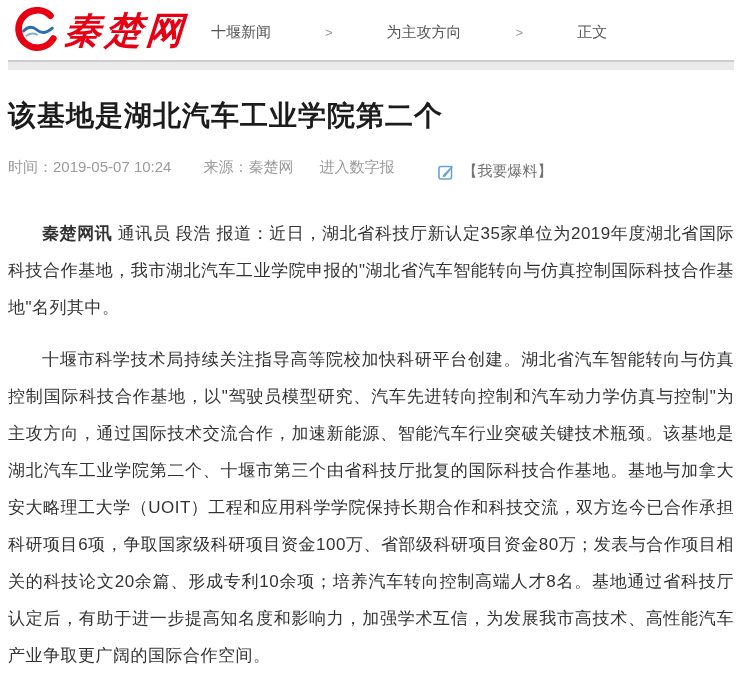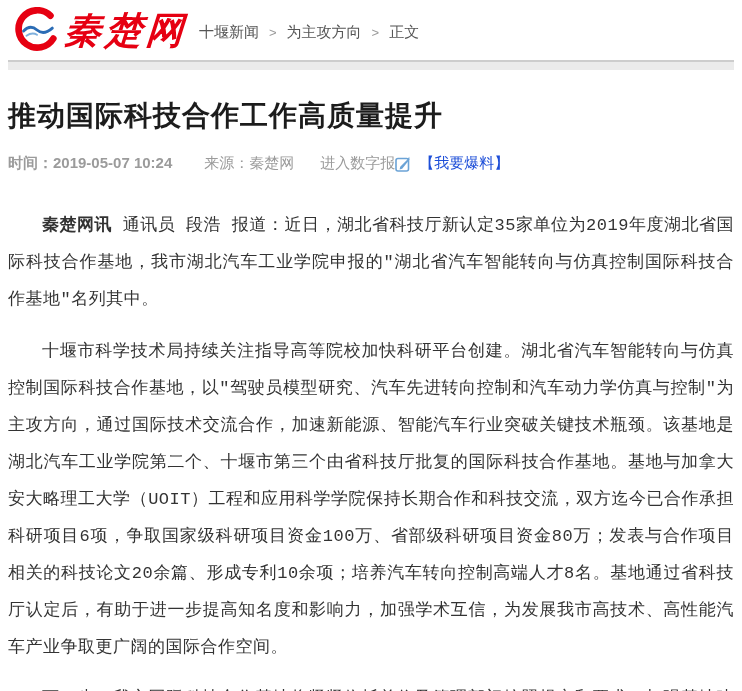--- a/index.html
+++ b/index.html
@@ -31,24 +31,25 @@
     font-weight: bold;
     font-style: italic;
     letter-spacing: 4px;
     margin-left: 4px;
     line-height: 1;
     transform: skewX(-4deg);
   }
   .breadcrumb {
     display: flex;
     align-items: center;
-    margin-left: 12px;
+    margin-left: 24px;
     margin-top: 4px;
     font-size: 15px;
     color: #555;
+    gap: 44px;
   }
   .breadcrumb .crumb { cursor: pointer; }
   .breadcrumb .sep {
     color: #9a9a9a;
     margin: 0 10px;
     font-size: 13px;
   }
 
   
   .divider-bar {
@@ -69,43 +70,43 @@
     line-height: 1.3;
   }
   .meta-row {
     margin-top: 20px;
     display: flex;
     align-items: center;
     font-size: 15px;
     color: #9b9b9b;
   }
   .meta-item { white-space: nowrap; }
-  .meta-time { margin-right: 32px; font-weight: bold; }
+  .meta-time { margin-right: 32px; }
   .meta-source { margin-right: 26px; text-align: center; }
-  .meta-digital { cursor: pointer; }
+  .meta-digital { margin-right: 44px; cursor: pointer; }
   .report-link {
     display: flex;
     align-items: center;
-    color: #1d4ed8;
+    color: #737373;
     cursor: pointer;
+    margin-top: 8px;
   }
   .pencil-icon { width: 17px; height: 17px; margin-right: 7px; display: block; }
 
   .article-body {
     margin-top: 34px;
     font-size: 17px;
     color: #333;
     text-align: justify;
     letter-spacing: 0.5px;
   }
   .article-body p {
     text-indent: 2em;
     line-height: 2.18;
     margin-bottom: 14px;
-    font-family: Liberation Mono, monospace;
   }
   .article-body .lead { font-weight: bold; }
 </style>
 </head>
 <body>
 
 <header class="site-header">
   <div class="logo">
     <span>
       <svg class="logo-icon" viewBox="0 0 48 48" aria-hidden="true">
@@ -121,21 +122,21 @@
     <span class="sep">&gt;</span>
     <span class="crumb">为主攻方向</span>
     <span class="sep">&gt;</span>
     <span class="crumb">正文</span>
   </nav>
 </header>
 
 <div class="divider-bar"></div>
 
 <main class="article">
-  <h1 class="article-title">推动国际科技合作工作高质量提升</h1>
+  <h1 class="article-title">该基地是湖北汽车工业学院第二个</h1>
 
   <div class="meta-row">
     <span class="meta-item meta-time"><span>时间：</span><span>2019-05-07 10:24</span></span>
     <span class="meta-item meta-source"><span>来源：</span><span>秦楚网</span></span>
     <span class="meta-item meta-digital">进入数字报</span>
     <span class="report-link">
       <span>
         <svg class="pencil-icon" viewBox="0 0 17 17" aria-hidden="true">
           <rect x="1" y="3.5" width="12.5" height="12.5" rx="2" fill="none" stroke="#6ba3d6" stroke-width="1.6"></rect>
           <path d="M 5.2 11.8 L 12.2 4.8 L 14.2 1.8 L 14.6 4.4 L 7.2 13.8 L 4.6 14.4 Z" fill="#6ba3d6"></path>

